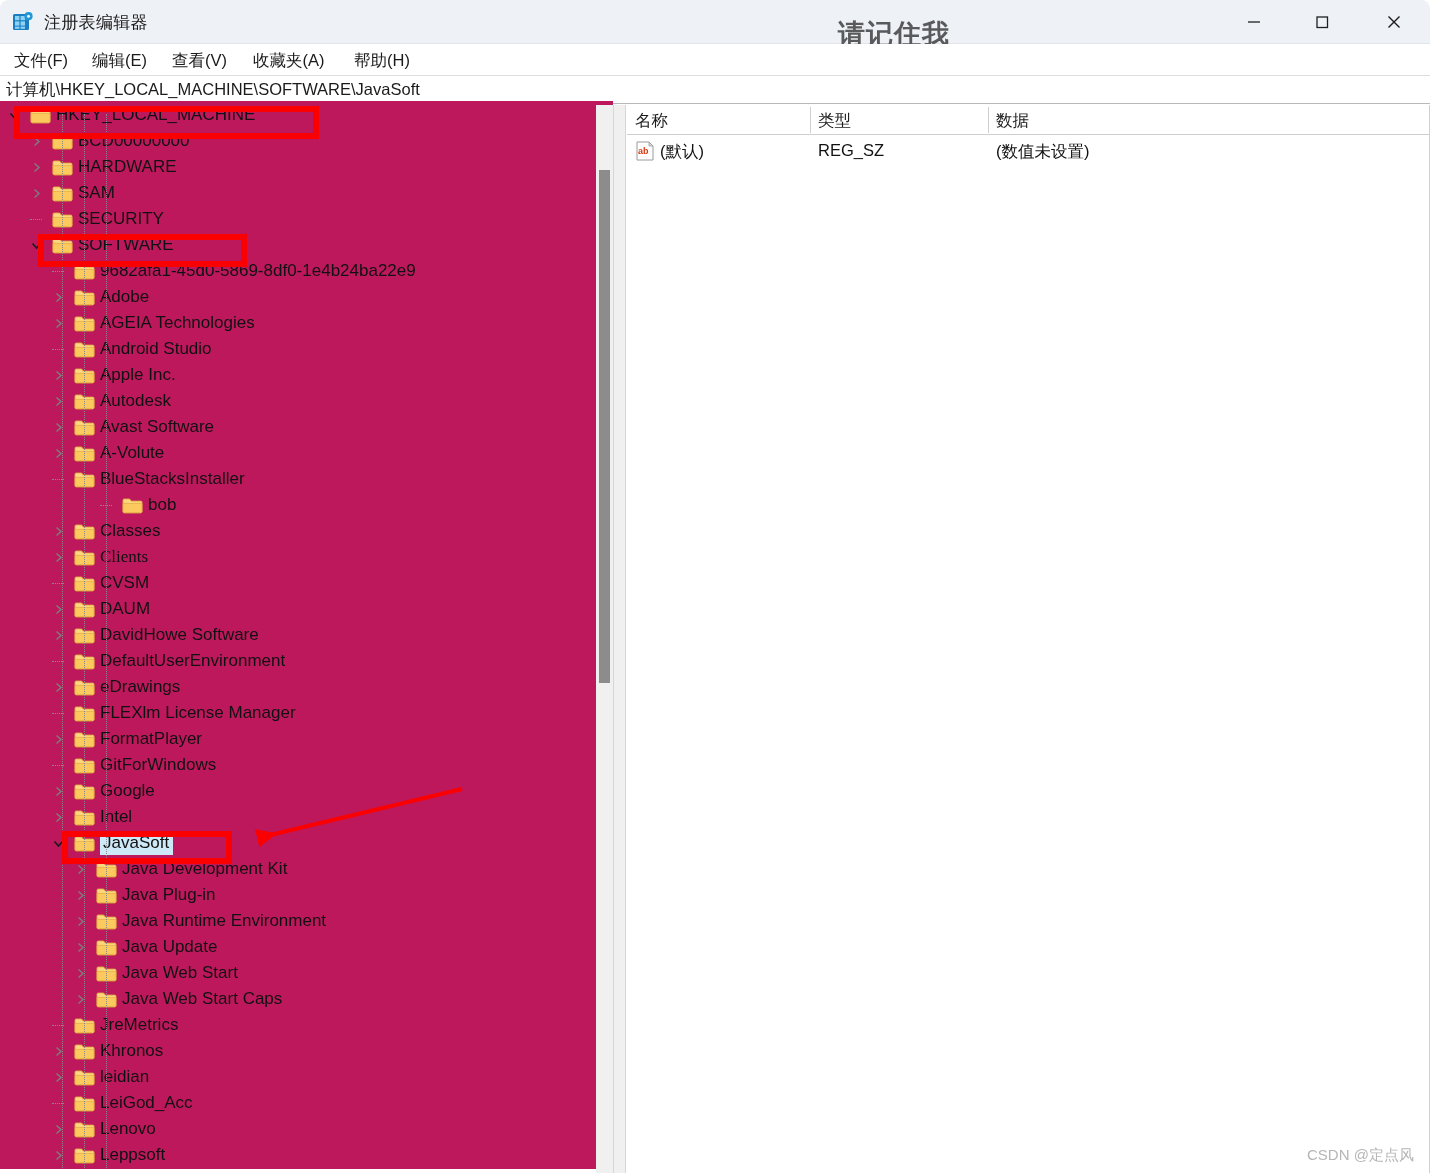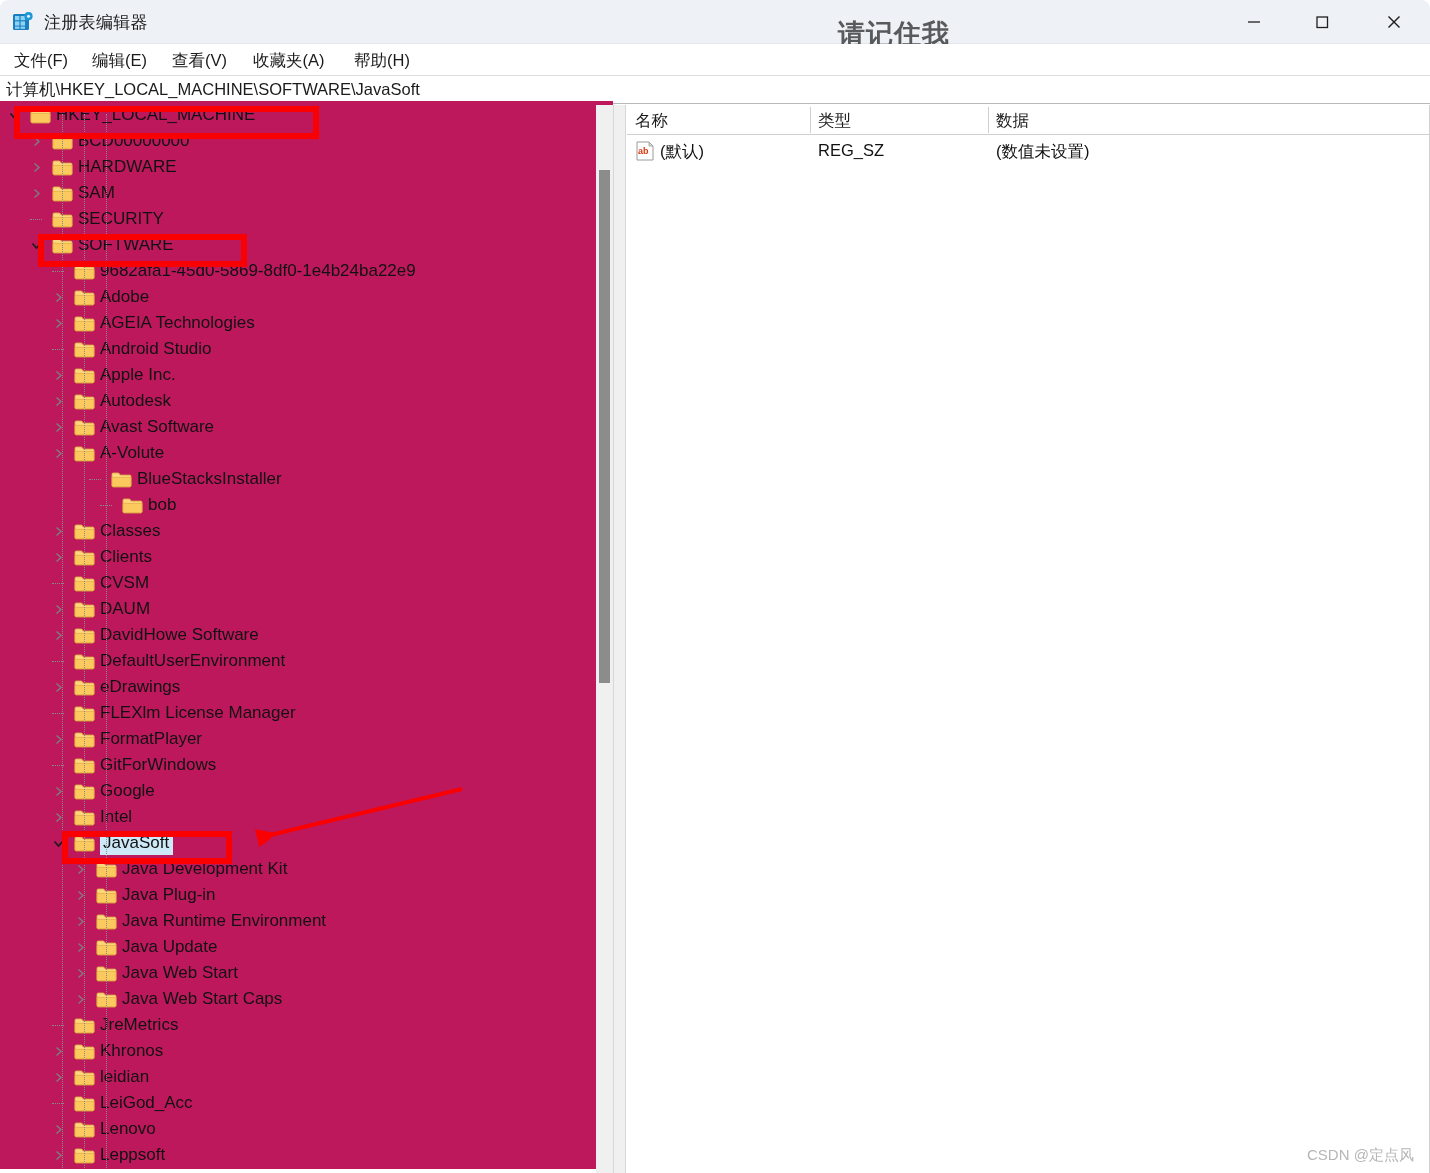--- a/index.html
+++ b/index.html
@@ -463,21 +463,21 @@
             <svg width="11" height="11" viewBox="0 0 11 11">
               <polyline points="3.5,1.5 8,5.5 3.5,9.5" fill="none" stroke="#7d7d7d" stroke-width="1.4"></polyline>
             </svg>
           </span>
           <span class="folder" style="left: 74px;"><svg width="21" height="17" viewBox="0 0 21 17">
               <path d="M1 3.2 C1 2.4 1.5 2 2.2 2 H7.6 L9.3 4.1 H18.8 C19.5 4.1 20 4.6 20 5.3 V14.6 C20 15.3 19.5 15.8 18.8 15.8 H2.2 C1.5 15.8 1 15.3 1 14.6 Z" fill="#fdd77f" stroke="#e0a940" stroke-width="0.9"></path>
               <path d="M1 6.4 H20 V14.6 C20 15.3 19.5 15.8 18.8 15.8 H2.2 C1.5 15.8 1 15.3 1 14.6 Z" fill="#fcc95e" stroke="#e0a940" stroke-width="0.7"></path>
             </svg></span>
           <span class="tlabel" style="left: 100px;">A-Volute</span>
         </div>
-        <div class="tree-row" style="top: 365px; margin-left: 37px;">
+        <div class="tree-row" style="top: 365px;">
           <span class="dotline-h" style="left: 52px; top: 13px; width: 12px;"></span>
           <span class="folder" style="left: 74px;"><svg width="21" height="17" viewBox="0 0 21 17">
               <path d="M1 3.2 C1 2.4 1.5 2 2.2 2 H7.6 L9.3 4.1 H18.8 C19.5 4.1 20 4.6 20 5.3 V14.6 C20 15.3 19.5 15.8 18.8 15.8 H2.2 C1.5 15.8 1 15.3 1 14.6 Z" fill="#fdd77f" stroke="#e0a940" stroke-width="0.9"></path>
               <path d="M1 6.4 H20 V14.6 C20 15.3 19.5 15.8 18.8 15.8 H2.2 C1.5 15.8 1 15.3 1 14.6 Z" fill="#fcc95e" stroke="#e0a940" stroke-width="0.7"></path>
             </svg></span>
           <span class="tlabel" style="left: 100px;">BlueStacksInstaller</span>
         </div>
         <div class="tree-row" style="top: 391px; margin-left: 48px;">
           <span class="dotline-h" style="left: 52px; top: 13px; width: 12px;"></span>
           <span class="folder" style="left: 74px;"><svg width="21" height="17" viewBox="0 0 21 17">
@@ -491,21 +491,21 @@
             <svg width="11" height="11" viewBox="0 0 11 11">
               <polyline points="3.5,1.5 8,5.5 3.5,9.5" fill="none" stroke="#7d7d7d" stroke-width="1.4"></polyline>
             </svg>
           </span>
           <span class="folder" style="left: 74px;"><svg width="21" height="17" viewBox="0 0 21 17">
               <path d="M1 3.2 C1 2.4 1.5 2 2.2 2 H7.6 L9.3 4.1 H18.8 C19.5 4.1 20 4.6 20 5.3 V14.6 C20 15.3 19.5 15.8 18.8 15.8 H2.2 C1.5 15.8 1 15.3 1 14.6 Z" fill="#fdd77f" stroke="#e0a940" stroke-width="0.9"></path>
               <path d="M1 6.4 H20 V14.6 C20 15.3 19.5 15.8 18.8 15.8 H2.2 C1.5 15.8 1 15.3 1 14.6 Z" fill="#fcc95e" stroke="#e0a940" stroke-width="0.7"></path>
             </svg></span>
           <span class="tlabel" style="left: 100px;">Classes</span>
         </div>
-        <div class="tree-row" style="top: 443px;">
+        <div class="tree-row" style="top: 443px; font-family: Liberation Serif, serif;">
           <span class="chev" style="left: 50px;">
             <svg width="11" height="11" viewBox="0 0 11 11">
               <polyline points="3.5,1.5 8,5.5 3.5,9.5" fill="none" stroke="#7d7d7d" stroke-width="1.4"></polyline>
             </svg>
           </span>
           <span class="folder" style="left: 74px;"><svg width="21" height="17" viewBox="0 0 21 17">
               <path d="M1 3.2 C1 2.4 1.5 2 2.2 2 H7.6 L9.3 4.1 H18.8 C19.5 4.1 20 4.6 20 5.3 V14.6 C20 15.3 19.5 15.8 18.8 15.8 H2.2 C1.5 15.8 1 15.3 1 14.6 Z" fill="#fdd77f" stroke="#e0a940" stroke-width="0.9"></path>
               <path d="M1 6.4 H20 V14.6 C20 15.3 19.5 15.8 18.8 15.8 H2.2 C1.5 15.8 1 15.3 1 14.6 Z" fill="#fcc95e" stroke="#e0a940" stroke-width="0.7"></path>
             </svg></span>
           <span class="tlabel" style="left: 100px;">Clients</span>

